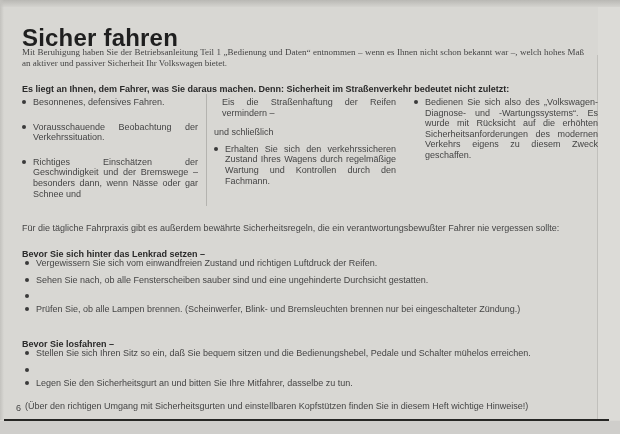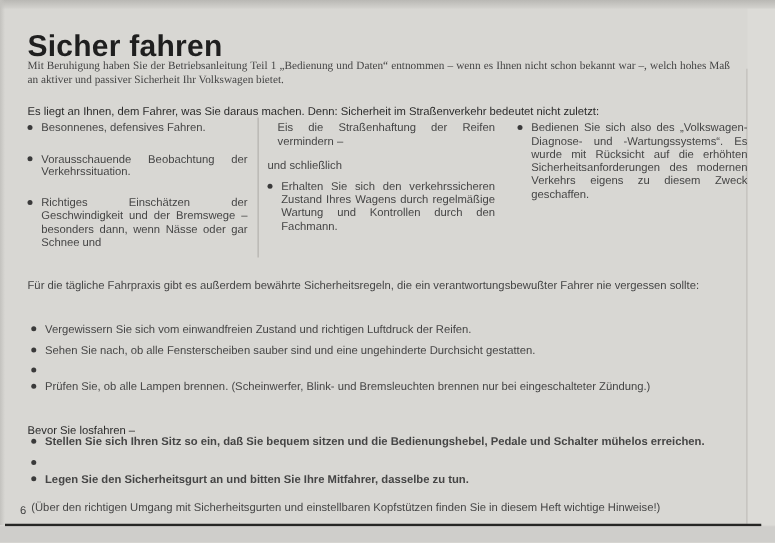--- a/index.html
+++ b/index.html
@@ -62,21 +62,21 @@
     font-weight: bold;
     color: #1f1f1f;
     letter-spacing: 0.2px;
   }
   .body-text {
     font-size: 9px;
     line-height: 10.6px;
     color: #454545;
   }
   .bold-text {
-    font-weight: normal;
+    font-weight: bold;
     color: #2a2a2a;
   }
   .intro {
     position: absolute;
     left: 22px; top: 38px;
     width: 562px;
     text-align: justify;
     font-family: Liberation Serif, serif;
   }
   .lead {
@@ -121,21 +121,21 @@
   .col2-connector { margin-bottom: 6px; text-align: left; }
   .mid-para {
     position: absolute;
     left: 22px; top: 214px;
     width: 566px;
   }
   .sec1-head { position: absolute; left: 22px; top: 240px; }
   .sec2-head { position: absolute; left: 22px; top: 330px; }
   .sec-list { position: absolute; left: 25px; width: 575px; }
   .sec1-list { top: 258px; }
-  .sec2-list { top: 348px; font-weight: bold; }
+  .sec2-list { top: 348px; }
   .sec-list li.bullet-item { margin: 0 0 6px 0; }
   .note {
     position: absolute;
     left: 25px; top: 392px;
     width: 560px;
   }
   .page-number {
     position: absolute;
     left: 16px; top: 403px;
     font-size: 9px;
@@ -192,20 +192,21 @@
     <ul class="plain">
       <li class="bullet-item">
         <span class="dot"></span>
         <span>Bedienen Sie sich also des „Volkswagen-Diagnose- und -Wartungssystems“. Es wurde mit Rücksicht auf die erhöhten Sicherheitsanforderungen des modernen Verkehrs eigens zu diesem Zweck geschaffen.</span>
       </li>
     </ul>
   </div>
 
   <p class="mid-para body-text">Für die tägliche Fahrpraxis gibt es außerdem bewährte Sicherheitsregeln, die ein verantwortungsbewußter Fahrer nie vergessen sollte:</p>
 
+  <p class="sec1-head body-text bold-text">Bevor Sie sich hinter das Lenkrad setzen –</p>
 
   <ul class="plain sec-list sec1-list body-text">
     <li class="bullet-item">
       <span class="dot"></span>
       <span>Vergewissern Sie sich vom einwandfreien Zustand und richtigen Luftdruck der Reifen.</span>
     </li>
     <li class="bullet-item">
       <span class="dot"></span>
       <span>Sehen Sie nach, ob alle Fensterscheiben sauber sind und eine ungehinderte Durchsicht gestatten.</span>
     </li>

